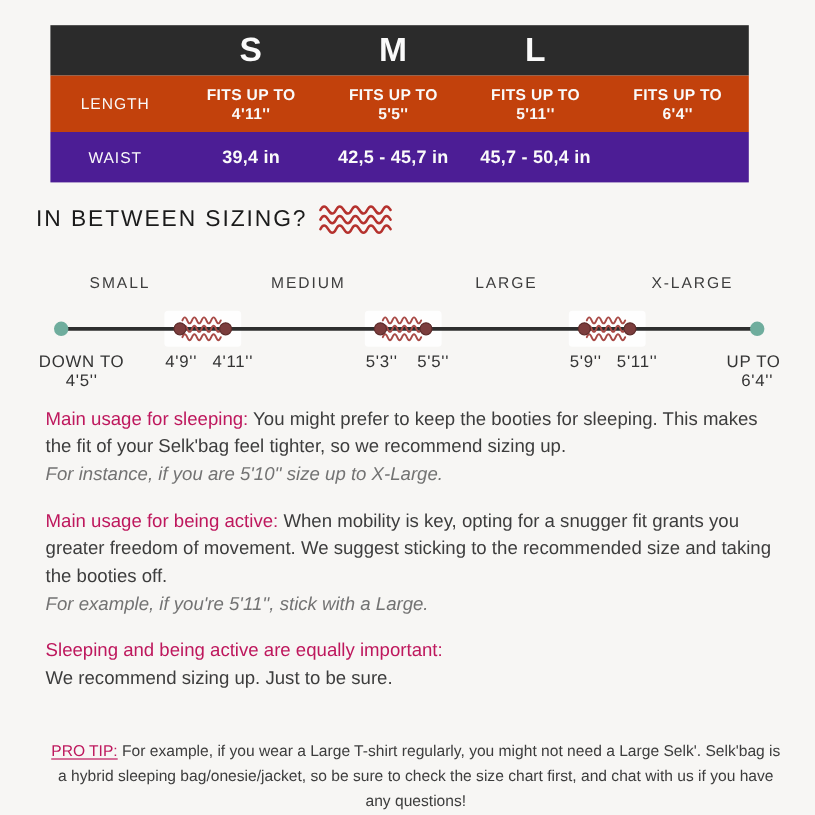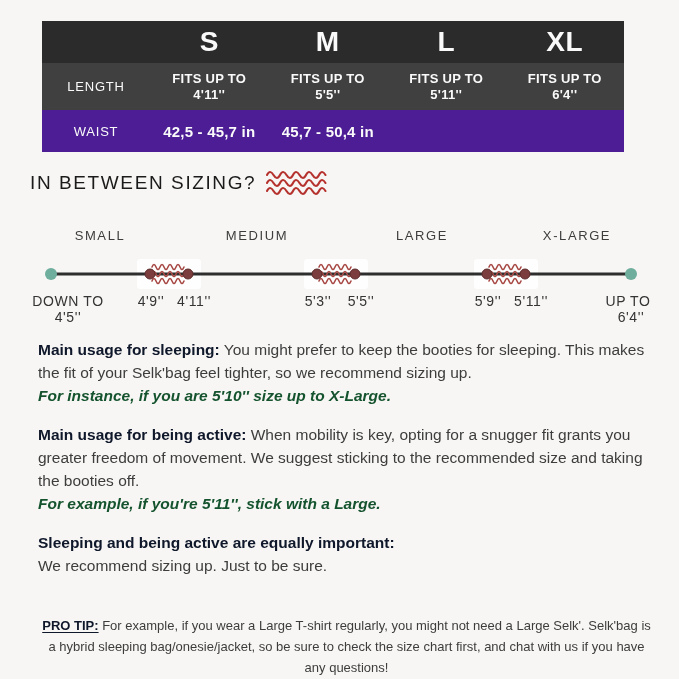--- a/index.html
+++ b/index.html
@@ -13,21 +13,21 @@
   .stage{position:relative;width:679px;height:679px;}
 
   
   .size-table{
     position:absolute;left:42px;top:21px;width:582px;
     color:#fafafa;text-align:center;
   }
   .trow{display:grid;grid-template-columns:108px 1fr 1fr 1fr 1fr;align-items:center;}
   .trow.header{height:42px;background:#2b2b2b;}
   .trow.header .size-cell{font-size:28px;font-weight:700;letter-spacing:.5px;}
-  .trow.length{height:47px;background:#404040;}
+  .trow.length{height:47px;background:#c2410c;}
   .trow.waist{height:42px;background:#4c1d95;}
   .row-label{font-size:13px;font-weight:500;letter-spacing:.8px;}
   .fit-cell span{display:block;font-size:13px;font-weight:600;line-height:16px;letter-spacing:.3px;}
   .waist-cell{font-size:15px;font-weight:600;letter-spacing:.2px;}
 
   
   .heading-row{position:absolute;left:30px;top:170px;display:flex;align-items:center;gap:9px;}
   .heading-row h1{
     margin:0;font-size:19px;font-weight:500;letter-spacing:1.6px;
     color:#1b1b1b;white-space:nowrap;
@@ -36,38 +36,37 @@
   
   .timeline{position:absolute;left:0;top:222px;}
   .timeline text{font-family:"Liberation Sans",sans-serif;}
   .tl-size-label{font-size:13px;letter-spacing:1.6px;fill:#3d3d3d;font-weight:500;}
   .tl-tick-label{font-size:14px;letter-spacing:.6px;fill:#343434;font-weight:500;}
 
   
   .paras{position:absolute;left:38px;top:338px;width:617px;font-size:15.5px;line-height:23px;color:#3d3d3d;}
   .paras p{margin:0 0 16px 0;}
   .paras p.equal{margin-bottom:38px;}
-  .paras strong{color:#0f172a;font-weight:700;}
-  .note{display:block;font-weight:700;font-style:italic;color:#14532d;}
+  .paras strong{color:#be185d;font-weight:400;}
+  .note{display:block;font-weight:400;font-style:italic;color:#737373;}
   .block-lead{display:block;}
   .pro-tip{font-size:13px;line-height:21px;margin:0;text-align:center;}
   .pro-tip strong{text-decoration:underline;text-underline-offset:2px;}
 </style>
 </head>
 <body>
 
 <div class="stage">
 
   <div class="size-table">
     <div class="trow header">
       <div></div>
       <div class="size-cell">S</div>
       <div class="size-cell">M</div>
       <div class="size-cell">L</div>
-      <div class="size-cell">XL</div>
     </div>
     <div class="trow length">
       <div class="row-label">LENGTH</div>
       <div class="fit-cell">
         <span>FITS UP TO</span>
         <span>4'11''</span>
       </div>
       <div class="fit-cell">
         <span>FITS UP TO</span>
         <span>5'5''</span>
@@ -76,20 +75,21 @@
         <span>FITS UP TO</span>
         <span>5'11''</span>
       </div>
       <div class="fit-cell">
         <span>FITS UP TO</span>
         <span>6'4''</span>
       </div>
     </div>
     <div class="trow waist">
       <div class="row-label">WAIST</div>
+      <div class="waist-cell">39,4 in</div>
       <div class="waist-cell">42,5 - 45,7 in</div>
       <div class="waist-cell">45,7 - 50,4 in</div>
     </div>
   </div>
 
   <div class="heading-row">
     <h1>IN BETWEEN SIZING?</h1>
     <svg width="66" height="26" viewBox="0 0 66 26" aria-hidden="true">
       <g fill="none" stroke="#b5322e" stroke-width="2.1" stroke-linecap="round">
         <path d="M2 5 q3 -6 6.5 0 t6.5 0 t6.5 0 t6.5 0 t6.5 0 t6.5 0 t6.5 0 t6.5 0 t6.5 0"></path>

